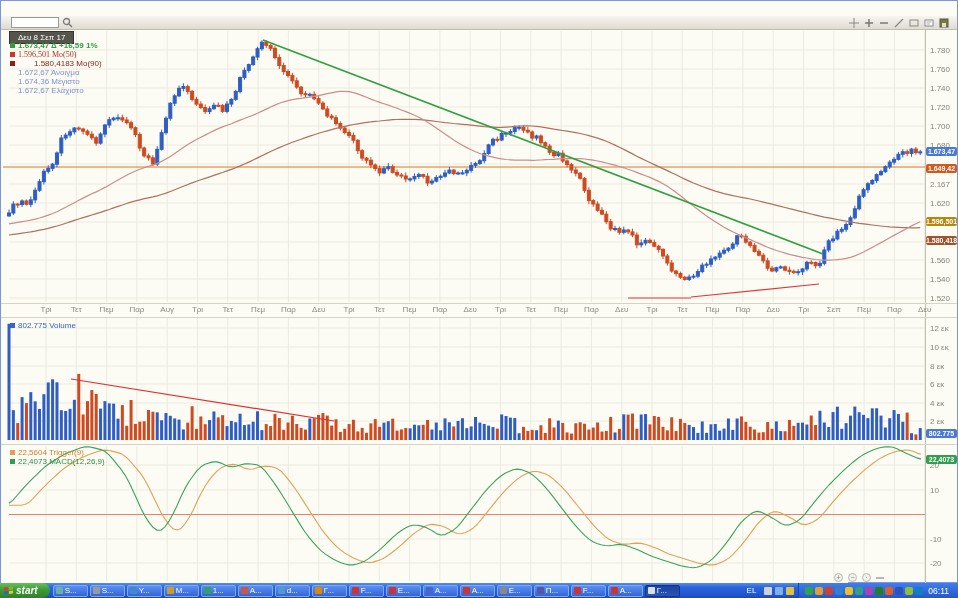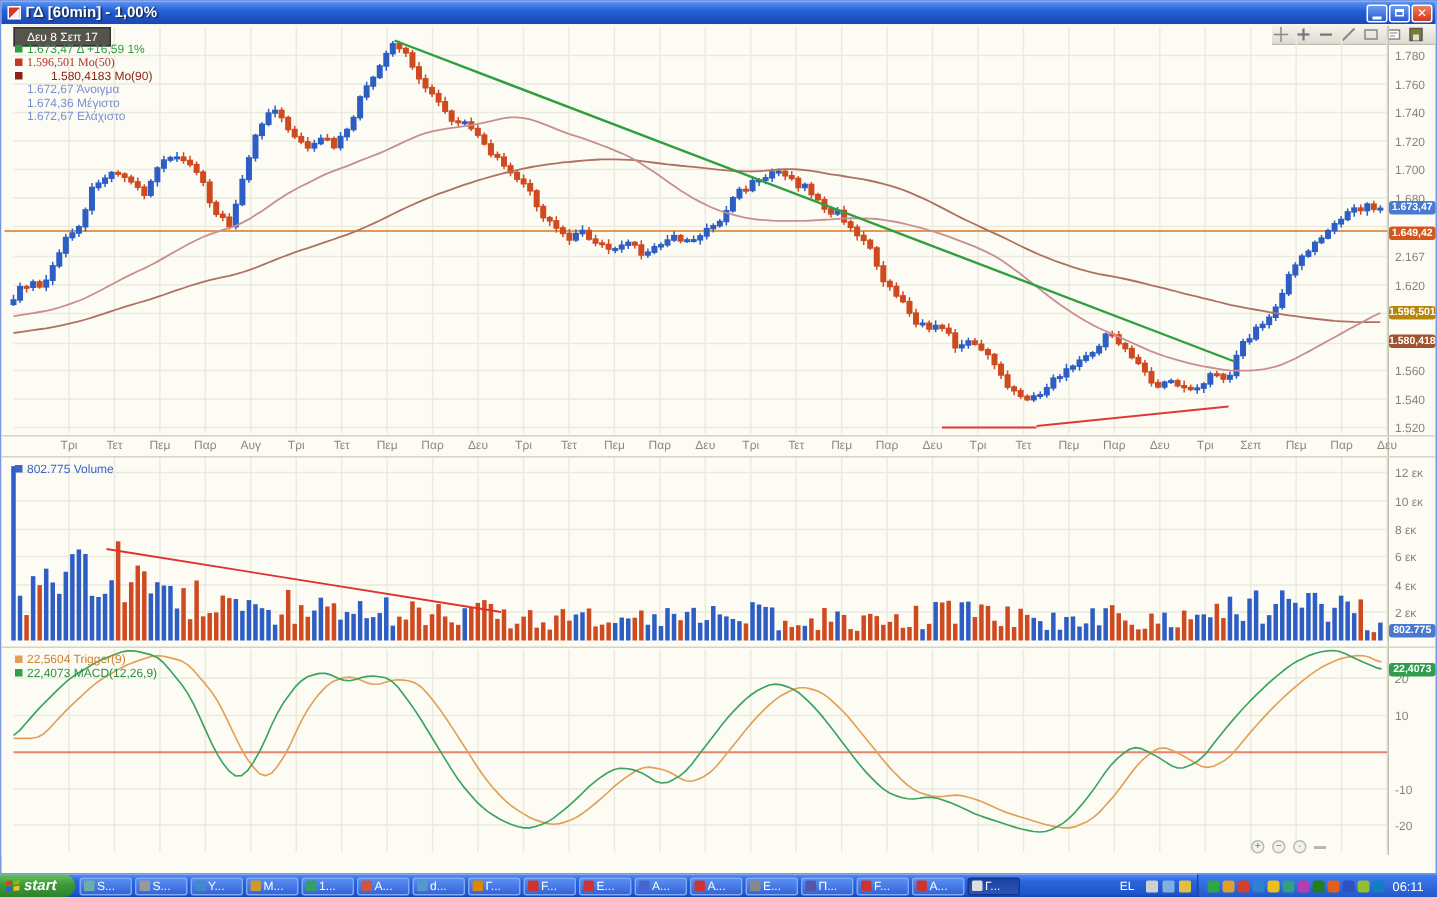--- a/index.html
+++ b/index.html
@@ -22,21 +22,21 @@
   
   .menubar{position:absolute;left:0;top:15px;width:100%;height:14px;
     background:linear-gradient(180deg,#f6f5f0,#dedbd0);border-bottom:1px solid #c0bdb0;
     display:flex;align-items:center;padding:0 4px;}
   .menu-item{font-size:9px;color:#222;margin-right:10px;cursor:pointer;}
   .symbol-input{width:48px;height:11px;border:1px solid #9a9a90;font-size:9px;padding:0 2px;margin-left:6px;background:#fff;}
   .search-btn{margin-left:3px;cursor:pointer;display:inline-flex;}
   .toolbar{margin-left:auto;display:flex;gap:5px;align-items:center;margin-right:4px;}
   .tb-icon{display:inline-flex;cursor:pointer;}
   
-  .chartarea{position:absolute;left:0;top:16px;width:847px;height:553px;background:#fcfcf4;}
+  .chartarea{position:absolute;left:0;top:29px;width:847px;height:553px;background:#fcfcf4;}
   .gutter-line{position:absolute;left:924px;top:0;width:1px;height:553px;background:#c2c2b4;}
   .sep{position:absolute;left:0;width:956px;height:1px;background:#d4d4c6;}
   #chart-svg{position:absolute;left:0;top:0;}
   .tooltip-box{position:absolute;left:8px;top:1px;background:#55554c;color:#fff;
     font-size:8px;padding:1px 8px;border:1px solid #333;z-index:6;}
   .leg{position:absolute;z-index:6;}
   .leg-row{display:flex;align-items:center;height:9px;font-size:8px;white-space:nowrap;}
   .leg-sw{width:5px;height:5px;margin-right:3px;display:inline-block;}
   .axis-label{position:absolute;left:929px;font-size:8px;color:#84847a;z-index:4;white-space:nowrap;}
   .badge{position:absolute;left:925px;width:31px;height:9px;border-radius:2px;color:#fff;
@@ -67,29 +67,20 @@
   .tray{display:flex;gap:2px;align-items:center;padding:0 4px 0 6px;
     border-left:1px solid #1a45a8;background:linear-gradient(180deg,#3f7df0,#2458c8);height:15px;}
   .tray-ic{width:8px;height:8px;border-radius:2px;display:inline-block;cursor:pointer;}
   .clock{color:#fff;font-size:8.5px;padding:0 5px 0 3px;}
 </style>
 </head>
 <body>
 
 <div class="screen">
   <div class="app">
-    <div class="titlebar">
-      <span class="app-icon"></span>
-      <span class="title">ΓΔ [60min] - 1,00%</span>
-      <span class="winbtns">
-        <span class="wb"><span class="minglyph"></span></span>
-        <span class="wb"><span class="maxglyph"></span></span>
-        <span class="wb close">✕</span>
-      </span>
-    </div>
     <div class="menubar">
       <input class="symbol-input" value="" style="">
       <span class="search-btn">
         <svg width="11" height="11" viewBox="0 0 11 11">
             <circle cx="4.5" cy="4.5" r="3" fill="none" stroke="#777" stroke-width="1.3"></circle>
             <line x1="7" y1="7" x2="10" y2="10" stroke="#777" stroke-width="1.4"></line>
           </svg>
       </span>
       <span class="toolbar" id="toolbar-icons">
           <span class="tb-icon">
@@ -902,21 +893,21 @@
           <line x1="690" y1="267" x2="818" y2="254" stroke="#e03838" stroke-width="1.2"></line>
           <line x1="70" y1="349" x2="333" y2="391" stroke="#e03030" stroke-width="1.2"></line>
         </svg>
       <div class="gutter-line"></div>
       <div class="sep" style="top:273px"></div>
       <div class="sep" style="top:287px"></div>
       <div class="sep" style="top:414px"></div>
 
       <div class="tooltip-box">Δευ 8 Σεπ 17</div>
       <div class="leg" id="price-legend" style="left:9px;top:11px">
-          <div class="leg-row" style="color: rgb(47, 158, 63);">
+          <div class="leg-row" style="color: rgb(47, 158, 63); font-weight: bold;">
             <span class="leg-sw" style="background: rgb(47, 158, 63);"></span>
             <span>1.673,47 Δ +16,59 1%</span>
           </div>
           <div class="leg-row" style="color: rgb(176, 48, 40); font-family: Liberation Serif, serif;">
             <span class="leg-sw" style="background: rgb(196, 58, 42);"></span>
             <span>1.596,501 Μο(50)</span>
           </div>
           <div class="leg-row" style="color: rgb(138, 36, 24); gap: 16px;">
             <span class="leg-sw" style="background: rgb(138, 36, 24);"></span>
             <span>1.580,4183 Μο(90)</span>

